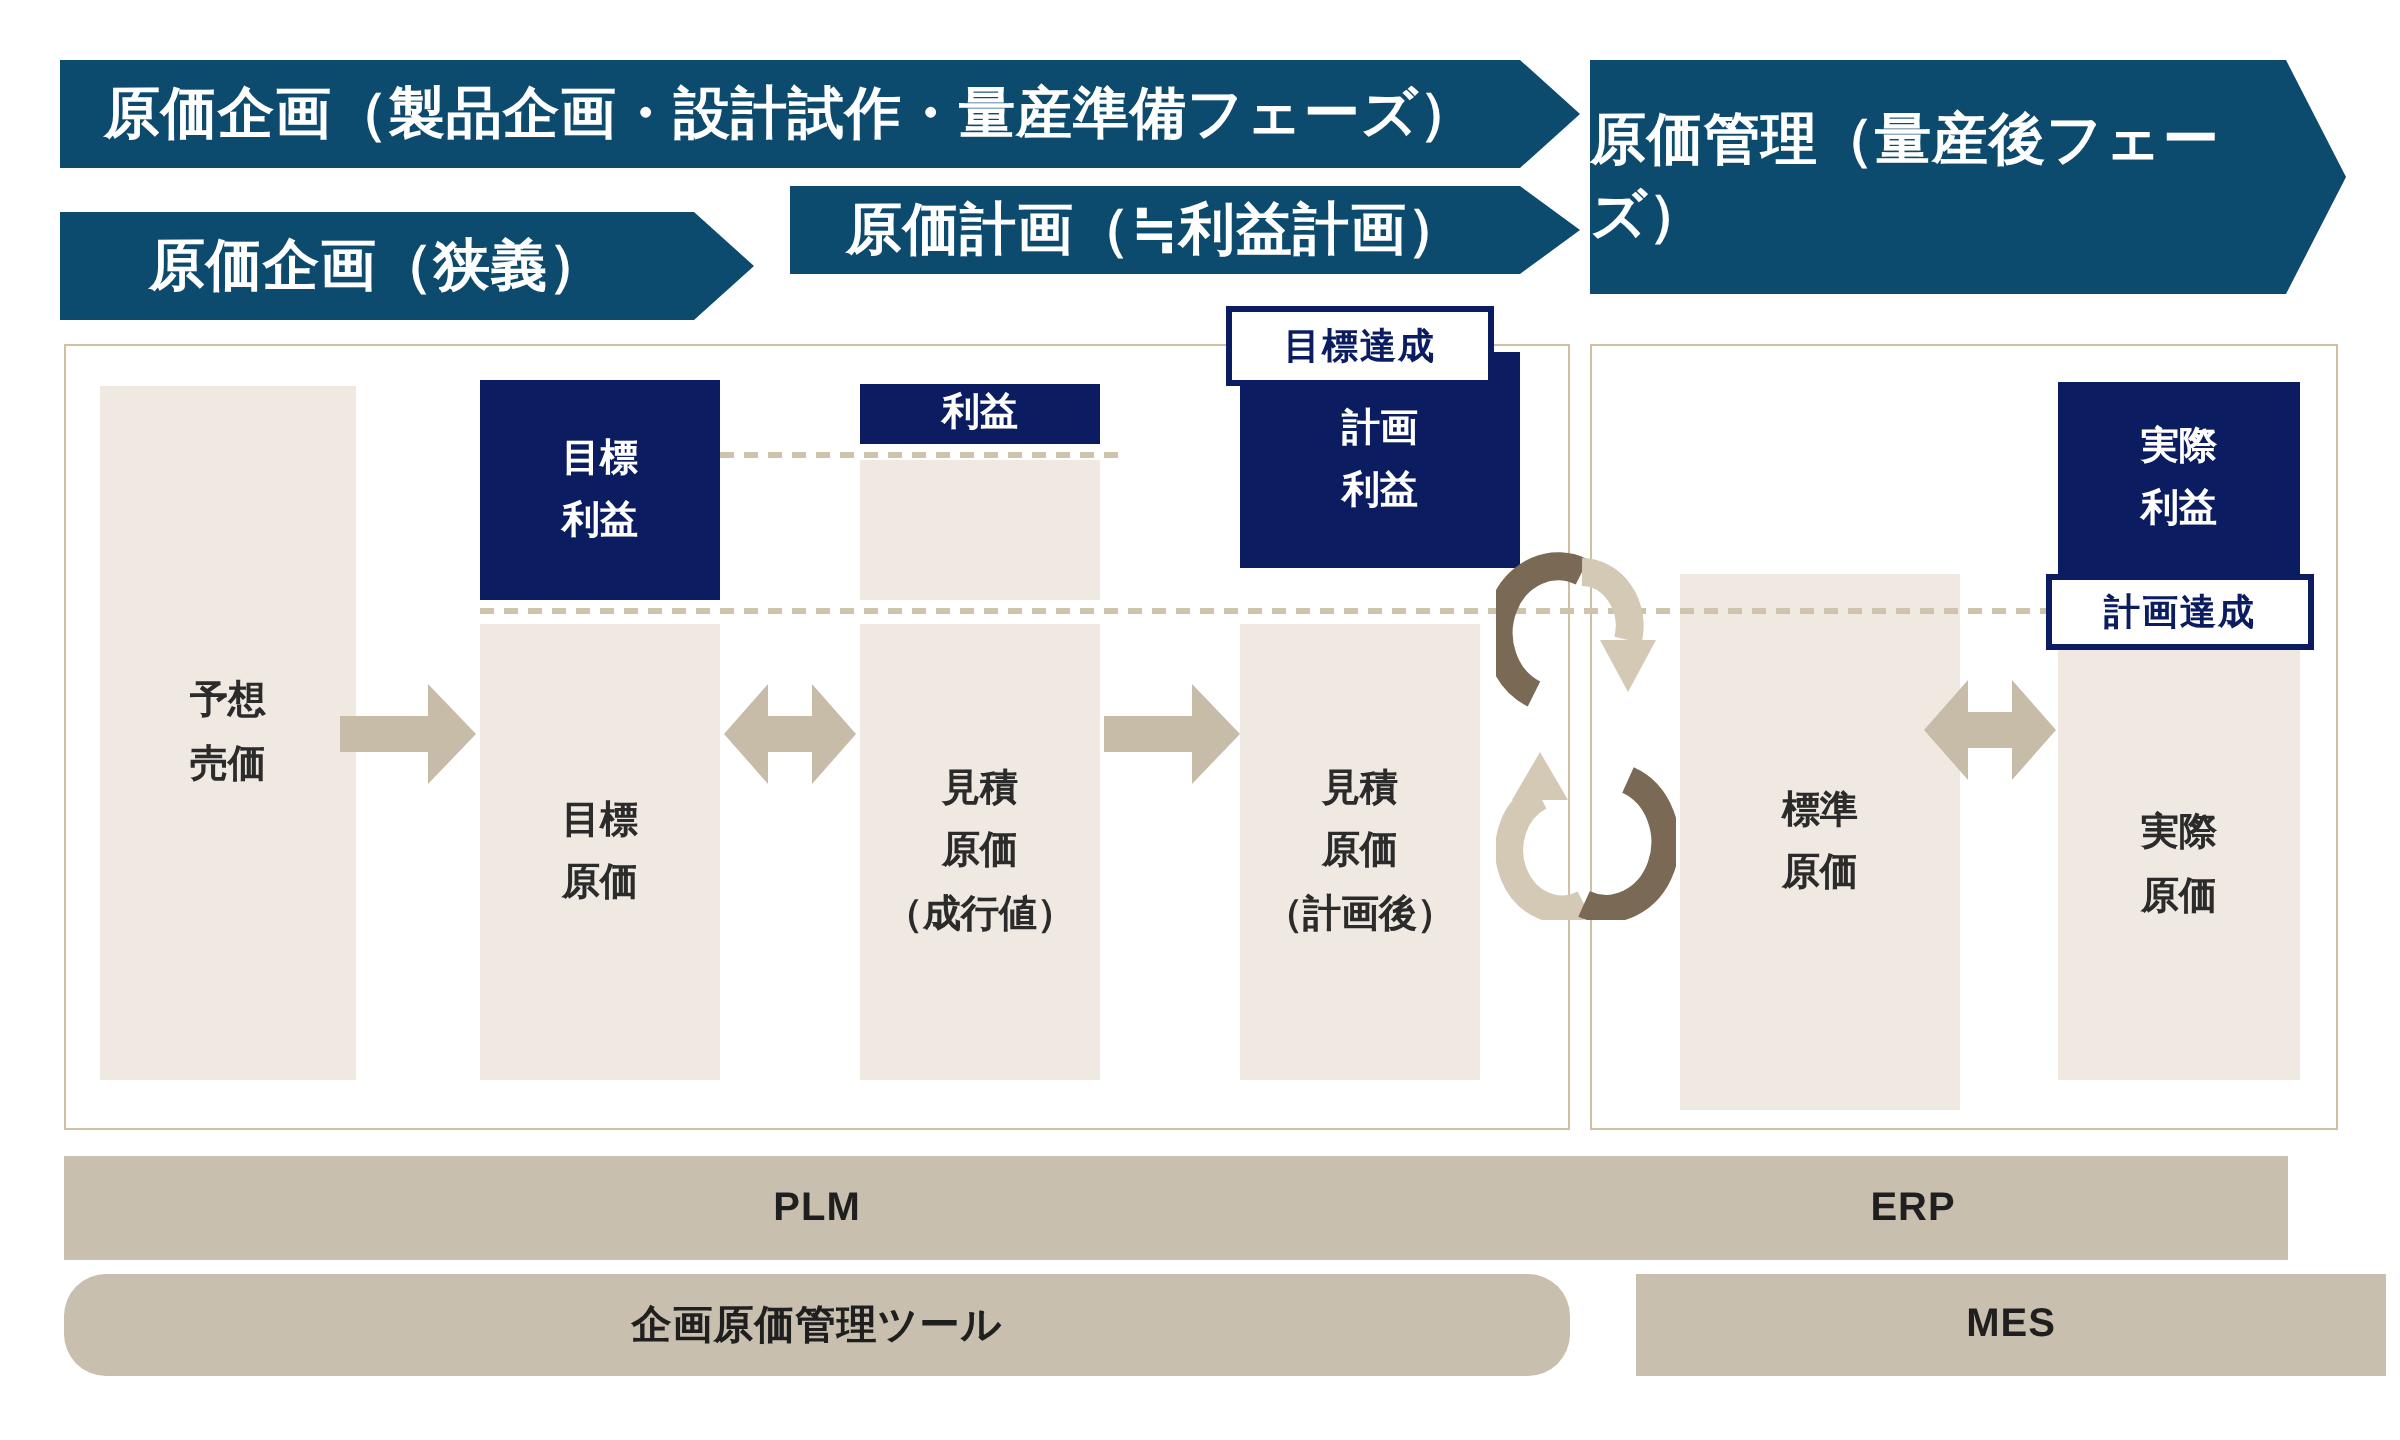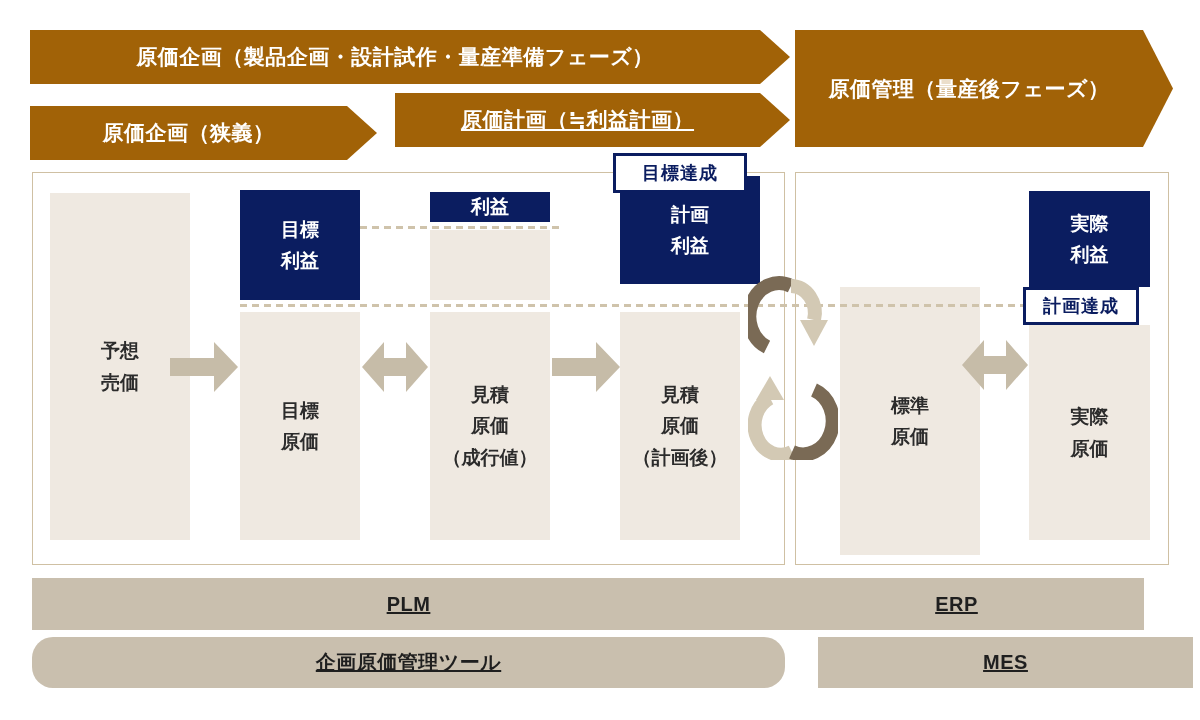--- a/index.html
+++ b/index.html
@@ -1,77 +1,77 @@
 <!DOCTYPE html>
 <html><head>
 <meta charset="utf-8">
 <style>
   html,body{margin:0;padding:0;background:#ffffff;}
   body{width:1200px;height:720px;position:relative;font-family:"Liberation Sans","DejaVu Sans",sans-serif;overflow:hidden;}
   .abs{position:absolute;box-sizing:border-box;}
 
   
   .banner{
-    background:#a16207;color:#ffffff;font-weight:bold;font-size:21px;
+    background:#0c4a6e;color:#ffffff;font-weight:bold;font-size:28px;
     display:flex;align-items:center;justify-content:center;
     clip-path:polygon(0 0,calc(100% - 30px) 0,100% 50%,calc(100% - 30px) 100%,0 100%);
     padding-right:30px;letter-spacing:.5px;z-index:1;
   }
   .banner-main{left:30px;top:30px;width:760px;height:54px;}
   .banner-sub-left{left:30px;top:106px;width:347px;height:54px;}
-  .banner-sub-right{left:395px;top:93px;width:395px;height:54px;text-decoration:underline;}
+  .banner-sub-right{left:395px;top:93px;width:395px;height:44px;}
   .banner-right{left:795px;top:30px;width:378px;height:117px;}
 
   
   .container-box{border:1px solid #cfc0a3;background:#ffffff;z-index:0;}
   .left-box{left:32px;top:172px;width:753px;height:393px;}
   .right-box{left:795px;top:172px;width:374px;height:393px;}
 
   
   .bar{background:#efe9e1;z-index:1;display:flex;align-items:center;justify-content:center;}
   .navy{background:#0b1d60;}
   .bar-label{white-space:pre-line;text-align:center;font-weight:bold;font-size:19px;line-height:1.65;color:#2b2b2b;}
   .navy .bar-label{color:#ffffff;}
 
-  .b-yosou{left:50px;top:193px;width:140px;height:347px;}
+  .b-yosou{left:50px;top:193px;width:128px;height:347px;}
   .b-mokuhyou-rieki{left:240px;top:190px;width:120px;height:110px;}
   .b-mokuhyou-genka{left:240px;top:312px;width:120px;height:228px;}
   .b-rieki{left:430px;top:192px;width:120px;height:30px;}
   .b-rieki-seg{left:430px;top:230px;width:120px;height:70px;}
   .b-mitsumori-nariyuki{left:430px;top:312px;width:120px;height:228px;}
   .b-keikaku-rieki{left:620px;top:176px;width:140px;height:108px;}
   .b-mitsumori-keikaku{left:620px;top:312px;width:120px;height:228px;}
   .b-hyoujun-genka{left:840px;top:287px;width:140px;height:268px;}
   .b-jissai-rieki{left:1029px;top:191px;width:121px;height:96px;}
   .b-jissai-genka{left:1029px;top:325px;width:121px;height:215px;}
 
   
   .tag-box{background:#ffffff;border:3px solid #0b1d60;z-index:3;
     display:flex;align-items:center;justify-content:center;
     font-weight:bold;font-size:18px;color:#0b1d60;letter-spacing:1px;text-align:center;}
   .tag-goal{left:613px;top:153px;width:134px;height:40px;}
-  .tag-plan{left:1023px;top:287px;width:116px;height:38px;}
+  .tag-plan{left:1023px;top:287px;width:134px;height:38px;}
 
   
   .dash{height:3px;z-index:2;
     background:repeating-linear-gradient(90deg,#cfc3ab 0 7px,rgba(0,0,0,0) 7px 12px);}
   .dash-1{left:360px;top:226px;width:200px;}
   .dash-2{left:240px;top:304px;width:783px;}
 
   
   .arrow-svg{z-index:2;display:block;}
   .a1{left:170px;top:342px;}
   .a2{left:362px;top:342px;}
   .a3{left:552px;top:342px;}
   .a4{left:962px;top:340px;}
   .cycle{left:748px;top:276px;z-index:3;}
 
   
   .tool-bar{background:#c9bfae;z-index:1;display:flex;align-items:center;justify-content:center;
-    font-weight:bold;font-size:20px;color:#1f1f1f;letter-spacing:.5px;text-decoration:underline;}
+    font-weight:bold;font-size:20px;color:#1f1f1f;letter-spacing:.5px;}
   .t-plm{left:32px;top:578px;width:753px;height:52px;}
   .t-kikaku{left:32px;top:637px;width:753px;height:51px;border-radius:21px;}
   .t-erp{left:769px;top:578px;width:375px;height:52px;}
   .t-mes{left:818px;top:637px;width:375px;height:51px;}
 </style>
 </head>
 <body>
 
 <div class="abs banner banner-main">原価企画（製品企画・設計試作・量産準備フェーズ）</div>
 <div class="abs banner banner-sub-left">原価企画（狭義）</div>

